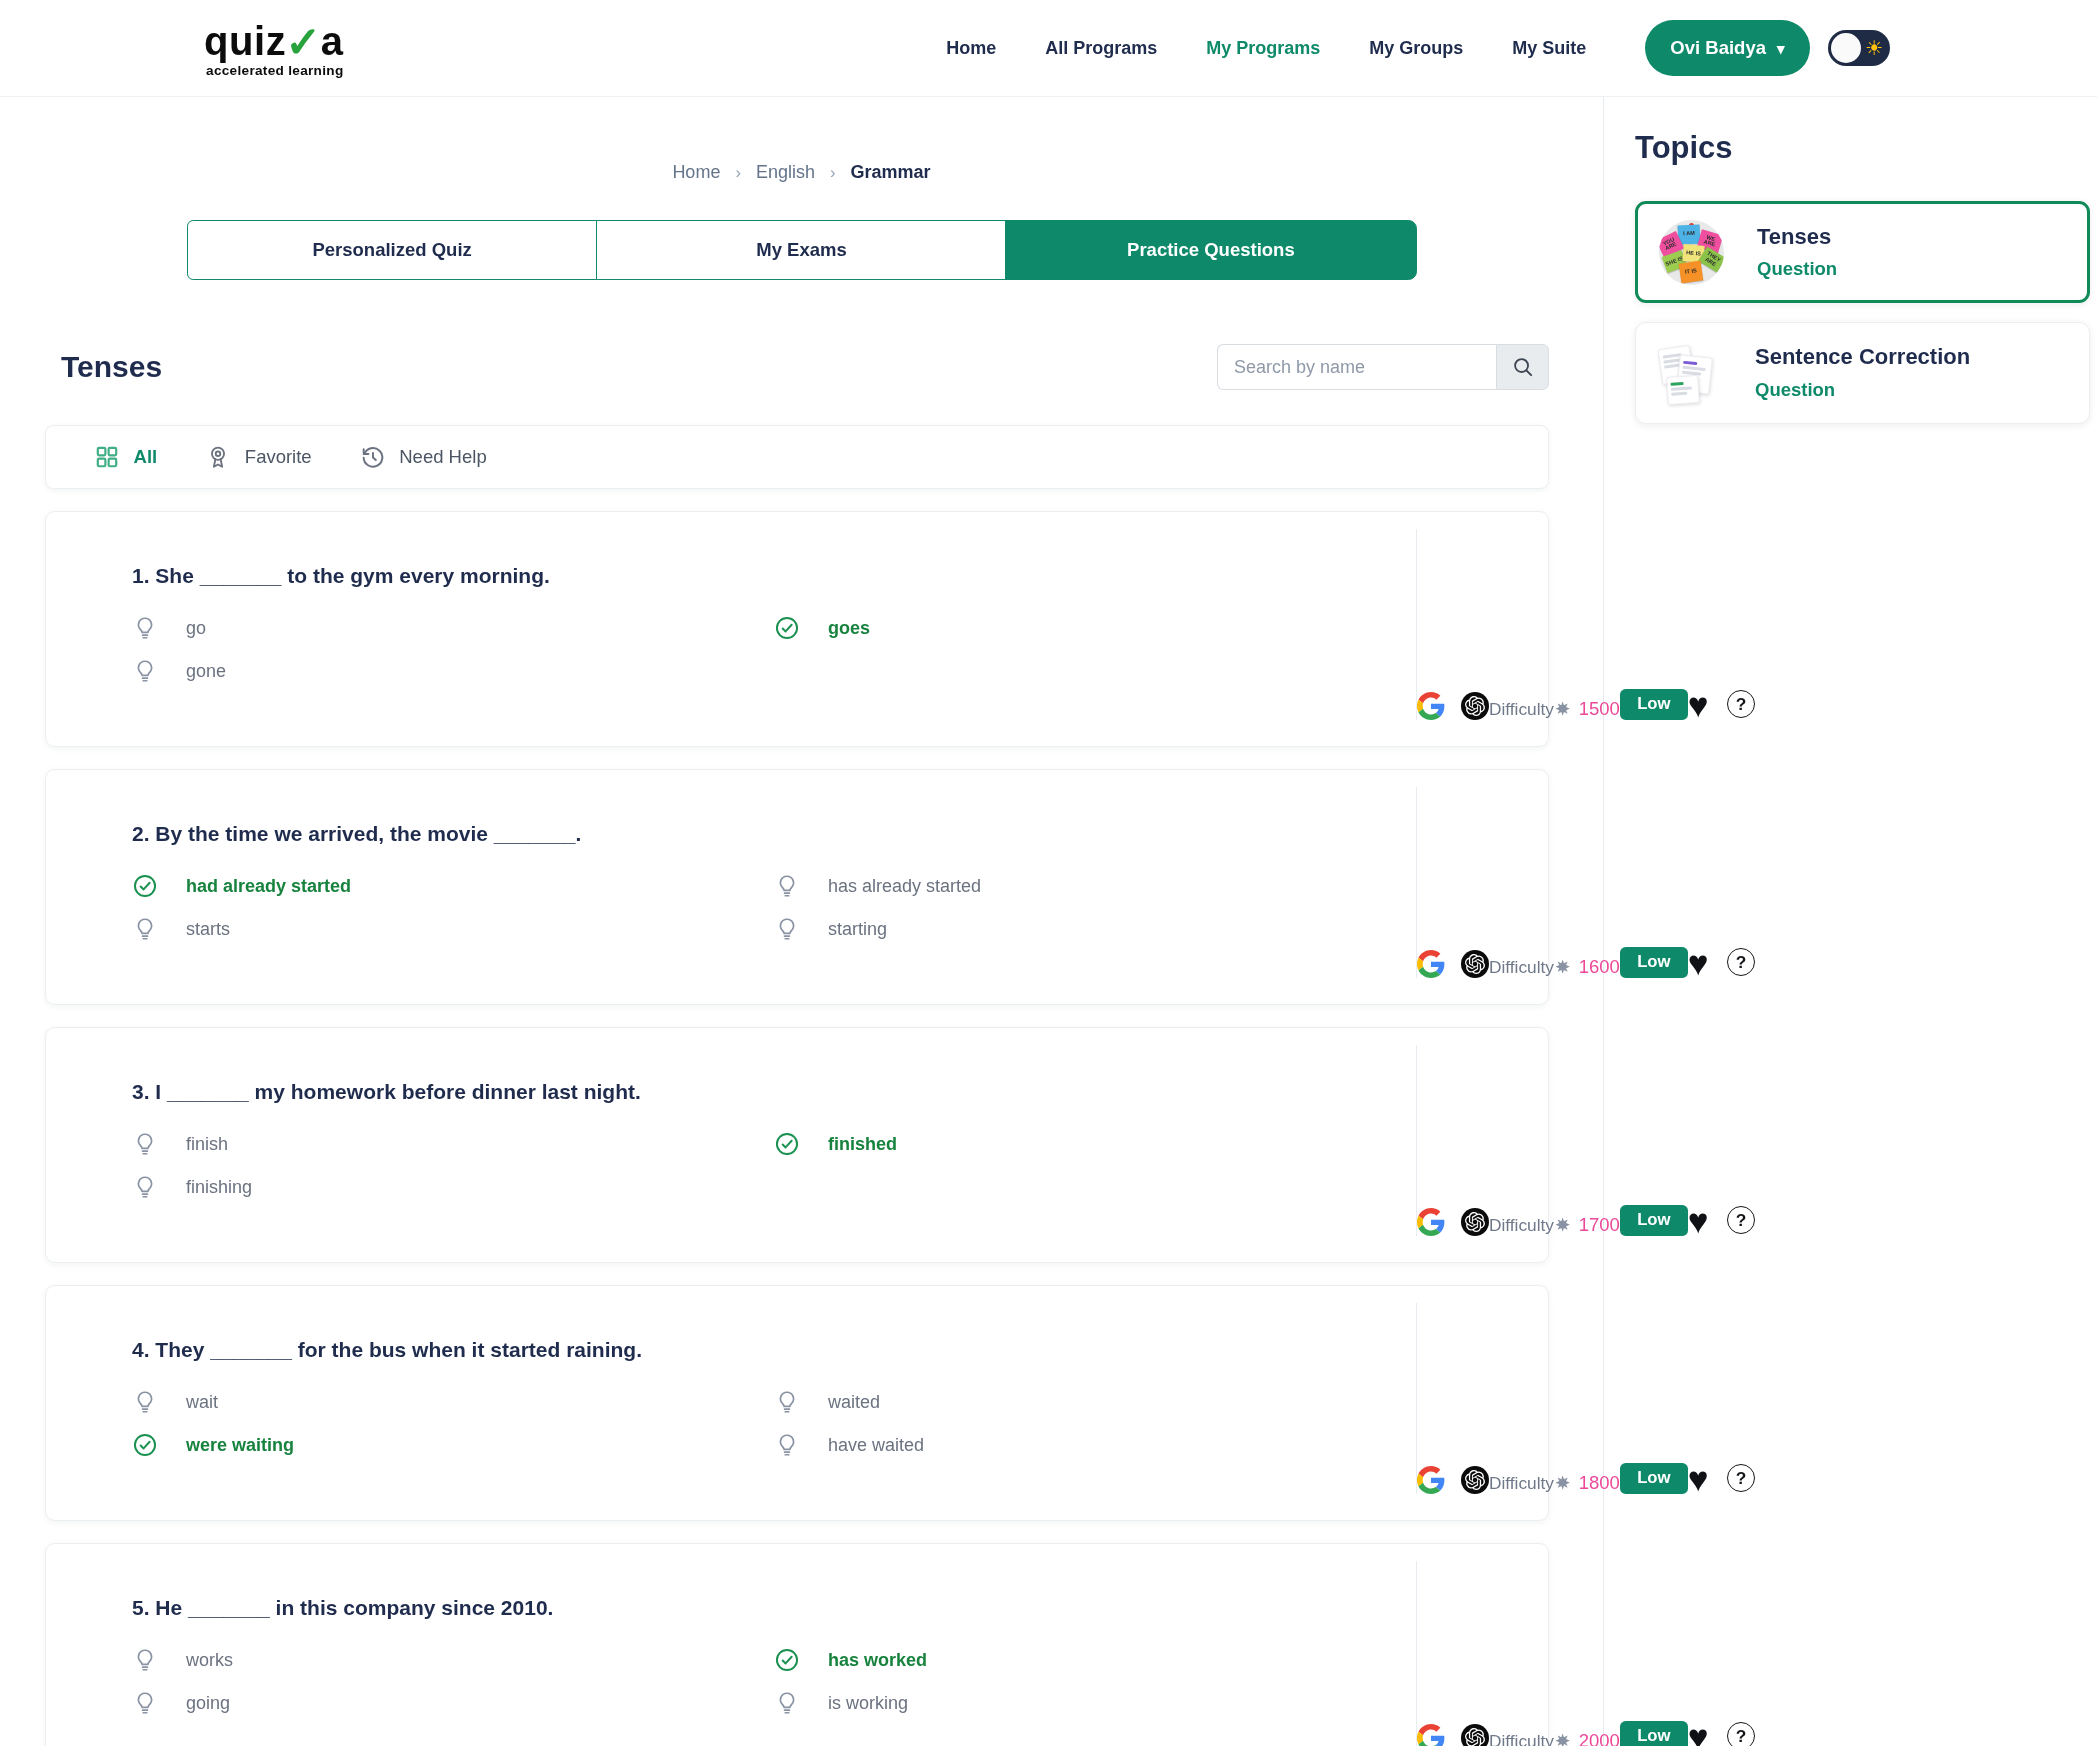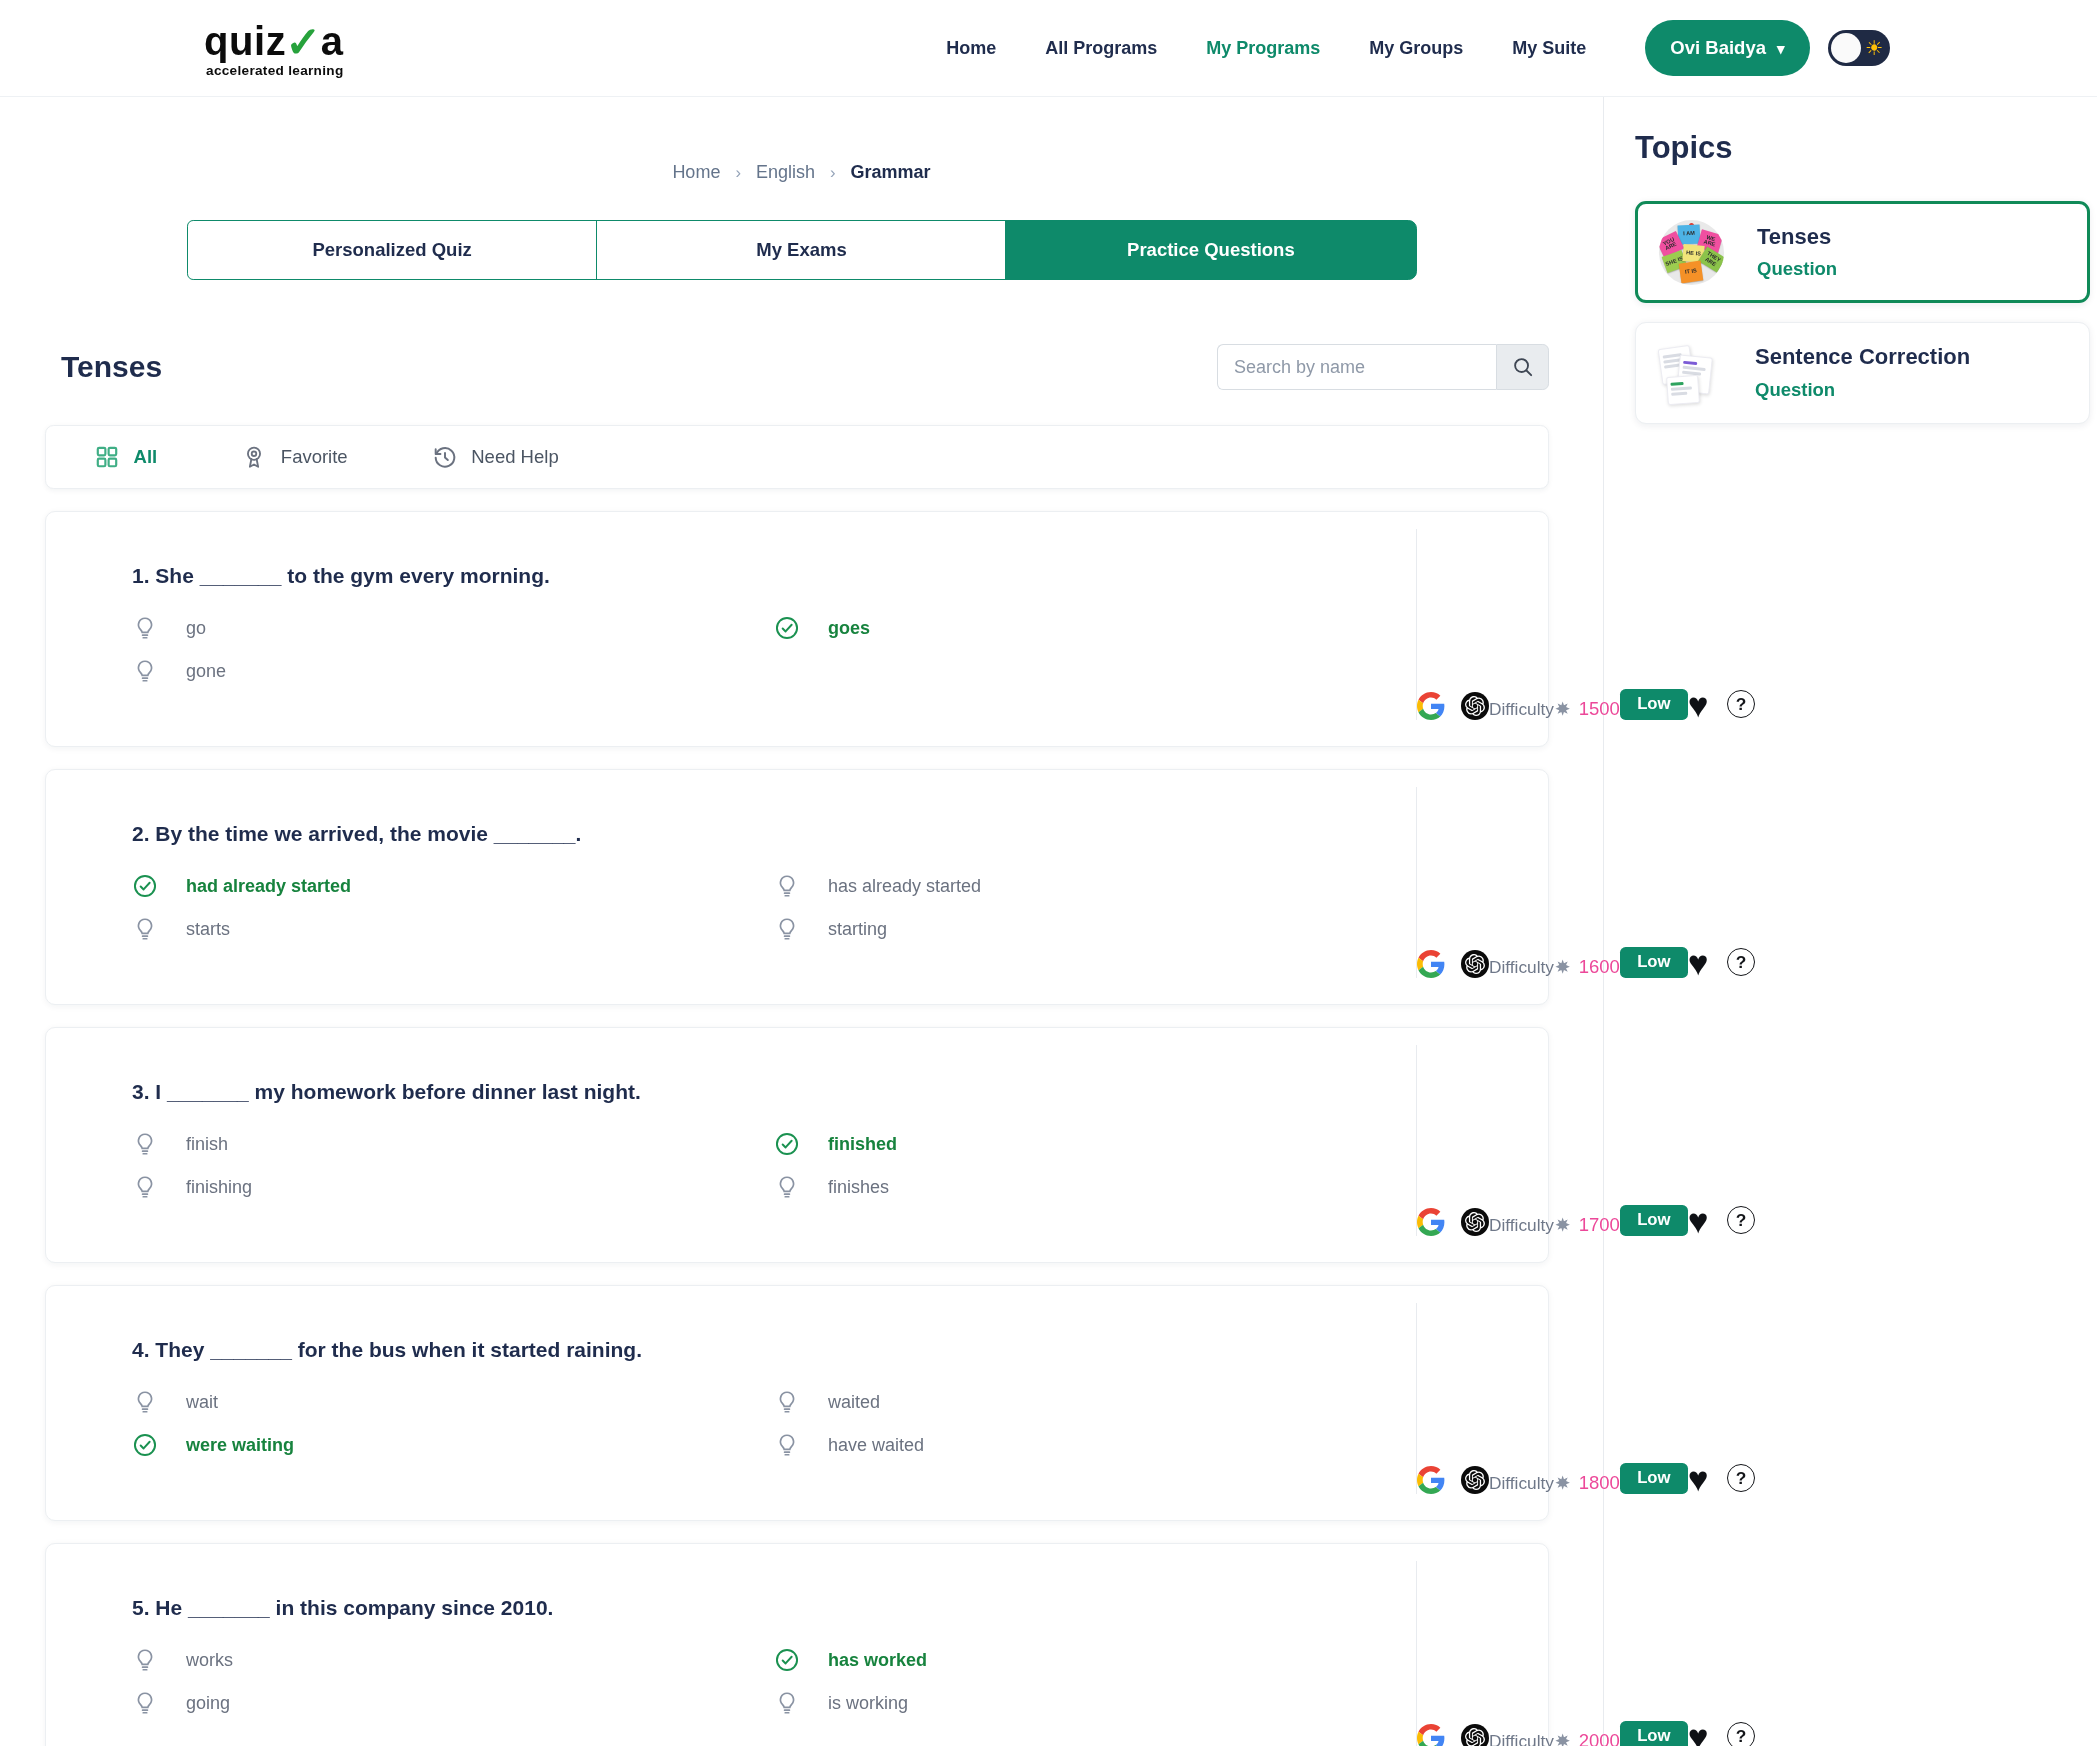--- a/index.html
+++ b/index.html
@@ -40,21 +40,21 @@
   
   .section-head{width:1504px;margin:64px 0 0 45px;display:flex;align-items:center;justify-content:space-between}
   h1.title{font-size:30px;font-weight:800;color:#1f2c4d;margin-left:16px}
   .search{display:flex;height:46px}
   .search input{width:279px;border:1.2px solid #d8dde2;border-right:none;border-radius:6.2px 0 0 6.2px;font-size:18px;padding:0 16px;color:#1f2c4d;outline:none;font-family:inherit;background:#fff}
   .search input::placeholder{color:#8f99a8}
   .search button{width:53px;background:#e9ecef;border:1.2px solid #d8dde2;border-radius:0 6.2px 6.2px 0;display:flex;align-items:center;justify-content:center;cursor:pointer}
   .search button svg{width:23.5px;height:23.5px;color:#3f4754}
 
   
-  .filterbar{width:1504px;margin:35px 0 0 45px;background:#fff;border:0.6px solid #eceff2;border-radius:8.6px;box-shadow:0 1.2px 5px rgba(20,30,60,.05);height:64px;display:flex;align-items:center;gap:84px;padding:0 48px}
+  .filterbar{width:1504px;margin:35px 0 0 45px;background:#fff;border:0.6px solid #eceff2;border-radius:8.6px;box-shadow:0 1.2px 5px rgba(20,30,60,.05);height:64px;display:flex;align-items:center;gap:48px;padding:0 48px}
   .filter{display:flex;align-items:center;gap:13.6px;font-size:18.5px;color:#4b5563;cursor:pointer}
   .filter svg{width:26px;height:26px;color:#6b7280}
   .filter.active{color:#0e8a6a;font-weight:700}
   .filter.active svg{color:#3fae85}
 
   
   .qcard{width:1504px;margin:22px 0 0 45px;background:#fff;border:0.6px solid #eceff2;border-radius:10px;box-shadow:0 1.2px 6.2px rgba(20,30,60,.05);display:flex;min-height:236px}
   .qmain{flex:1;padding:52px 0 35px 86px}
   .qtitle{font-size:21px;font-weight:700;color:#1f2c4d}
   .qopts{margin-top:27px;display:grid;grid-template-columns:1fr 1fr;row-gap:17.3px;width:1284px}
@@ -354,26 +354,20 @@
                 <use href="#i-check-circle"></use>
               </svg>
               <span>finished</span>
             </div>
           <div class="opt">
               <svg viewBox="0 0 42 42" width="26" height="26">
                 <use href="#i-bulb"></use>
               </svg>
               <span>finishing</span>
             </div>
-          <div class="opt">
-              <svg viewBox="0 0 42 42" width="26" height="26">
-                <use href="#i-bulb"></use>
-              </svg>
-              <span>finishes</span>
-            </div>
         </div>
       </div>
       <div class="qside">
         <div class="ai-icons">
           <svg class="gbtn" viewBox="0 0 46 46" width="28" height="28">
               <use href="#i-google"></use>
             </svg>
           <span class="oabtn">
               <svg viewBox="0 0 32 32" width="20" height="20">
                 <use href="#i-openai"></use>

